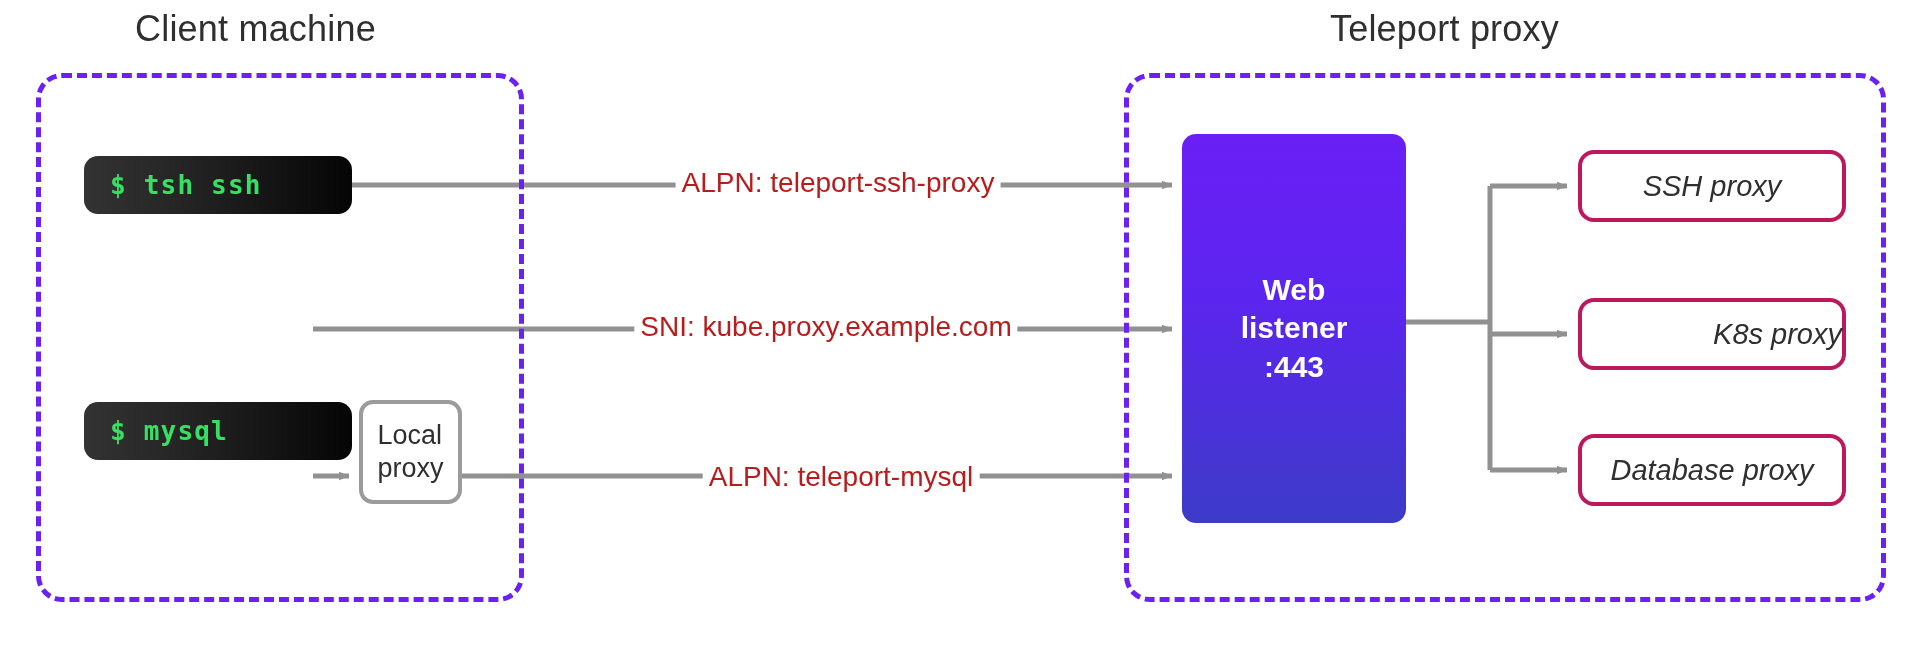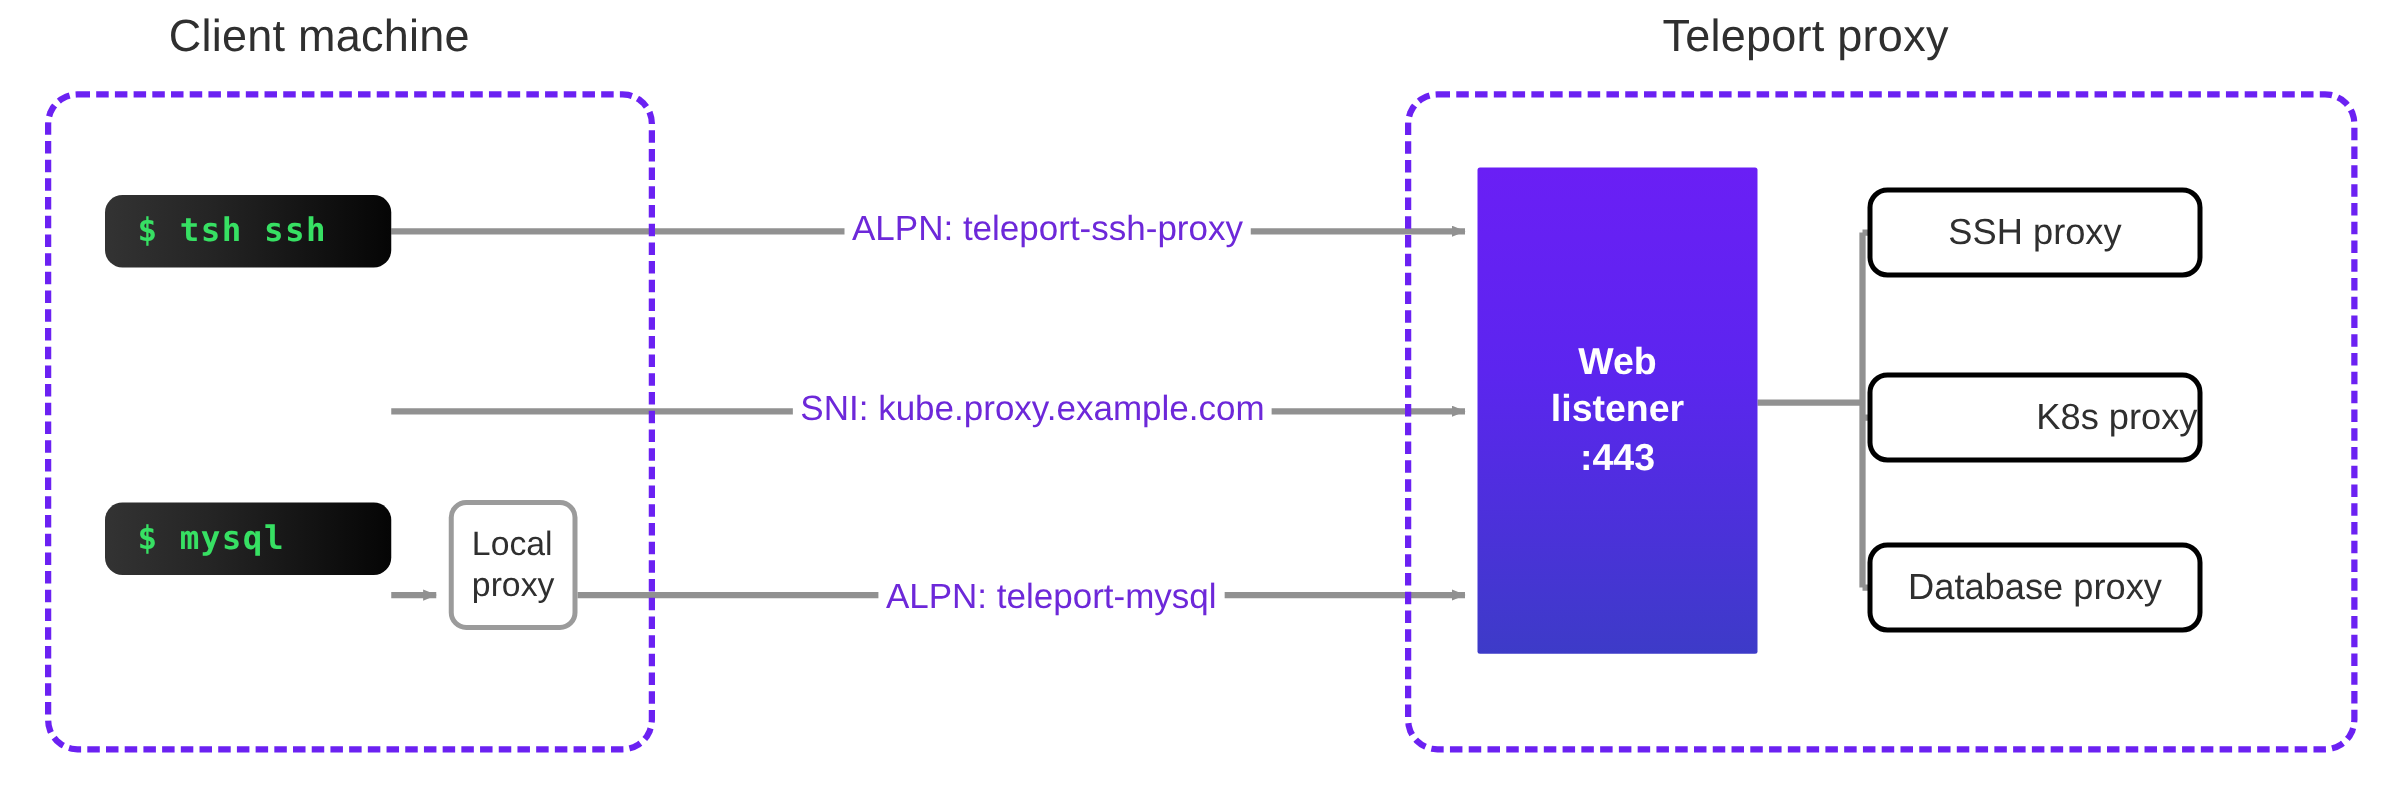--- a/index.html
+++ b/index.html
@@ -37,21 +37,21 @@
     white-space: nowrap;
     letter-spacing: .2px;
   }
   #title-client { left: 135px;  top: 8px; }
   #title-proxy  { left: 1330px; top: 8px; }
 
   
   .terminal {
     position: absolute;
     left: 84px;
-    width: 229px;
+    width: 268px;
     height: 58px;
     border-radius: 14px;
     background: linear-gradient(90deg, #333333 0%, #242424 38%, #050505 100%);
     display: flex;
     align-items: center;
     box-sizing: border-box;
     padding-left: 26px;
   }
   .terminal-text {
     color: #37e063;
@@ -87,65 +87,66 @@
     font-family: "Liberation Sans", sans-serif;
   }
 
   
   #web-listener {
     position: absolute;
     left: 1182px;
     top: 134px;
     width: 224px;
     height: 389px;
-    border-radius: 2px;
+    border-radius: 14px;
     background: linear-gradient(180deg, #6a1ff5 0%, #5c25ef 42%, #3d3bc8 100%);
     display: flex;
     align-items: center;
     justify-content: center;
     text-align: center;
     box-sizing: border-box;
   }
   #web-listener .wl-text {
     color: #ffffff;
     font-size: 30px;
     font-weight: bold;
     line-height: 1.28;
     font-family: "Liberation Sans", sans-serif;
   }
 
   
   .proxy-box {
     position: absolute;
-    left: 1494px;
+    left: 1578px;
     width: 268px;
     height: 72px;
-    border: 4px solid #000000;
+    border: 4px solid #be185d;
     border-radius: 16px;
     box-sizing: border-box;
     display: flex;
     align-items: center;
     justify-content: center;
     background: #ffffff;
+    font-style: italic;
   }
   .proxy-box .pb-text {
     font-size: 29px;
     color: #2f2f2f;
     white-space: nowrap;
     font-family: "Liberation Sans", sans-serif;
   }
   #proxy-0 { top: 150px; }
   #proxy-1 { top: 298px; justify-content: flex-end; }
   #proxy-2 { top: 434px; }
 
   
   .edge-label {
     position: absolute;
     font-size: 28px;
-    color: #6d28d9;
+    color: #b91c1c;
     background: #ffffff;
     padding: 0 6px;
     white-space: nowrap;
     font-family: "Liberation Sans", sans-serif;
     transform: translate(-50%, -50%);
   }
   #label-0 { left: 838px; top: 183px; }
   #label-1 { left: 826px; top: 327px; }
   #label-2 { left: 841px; top: 477px; }
 

